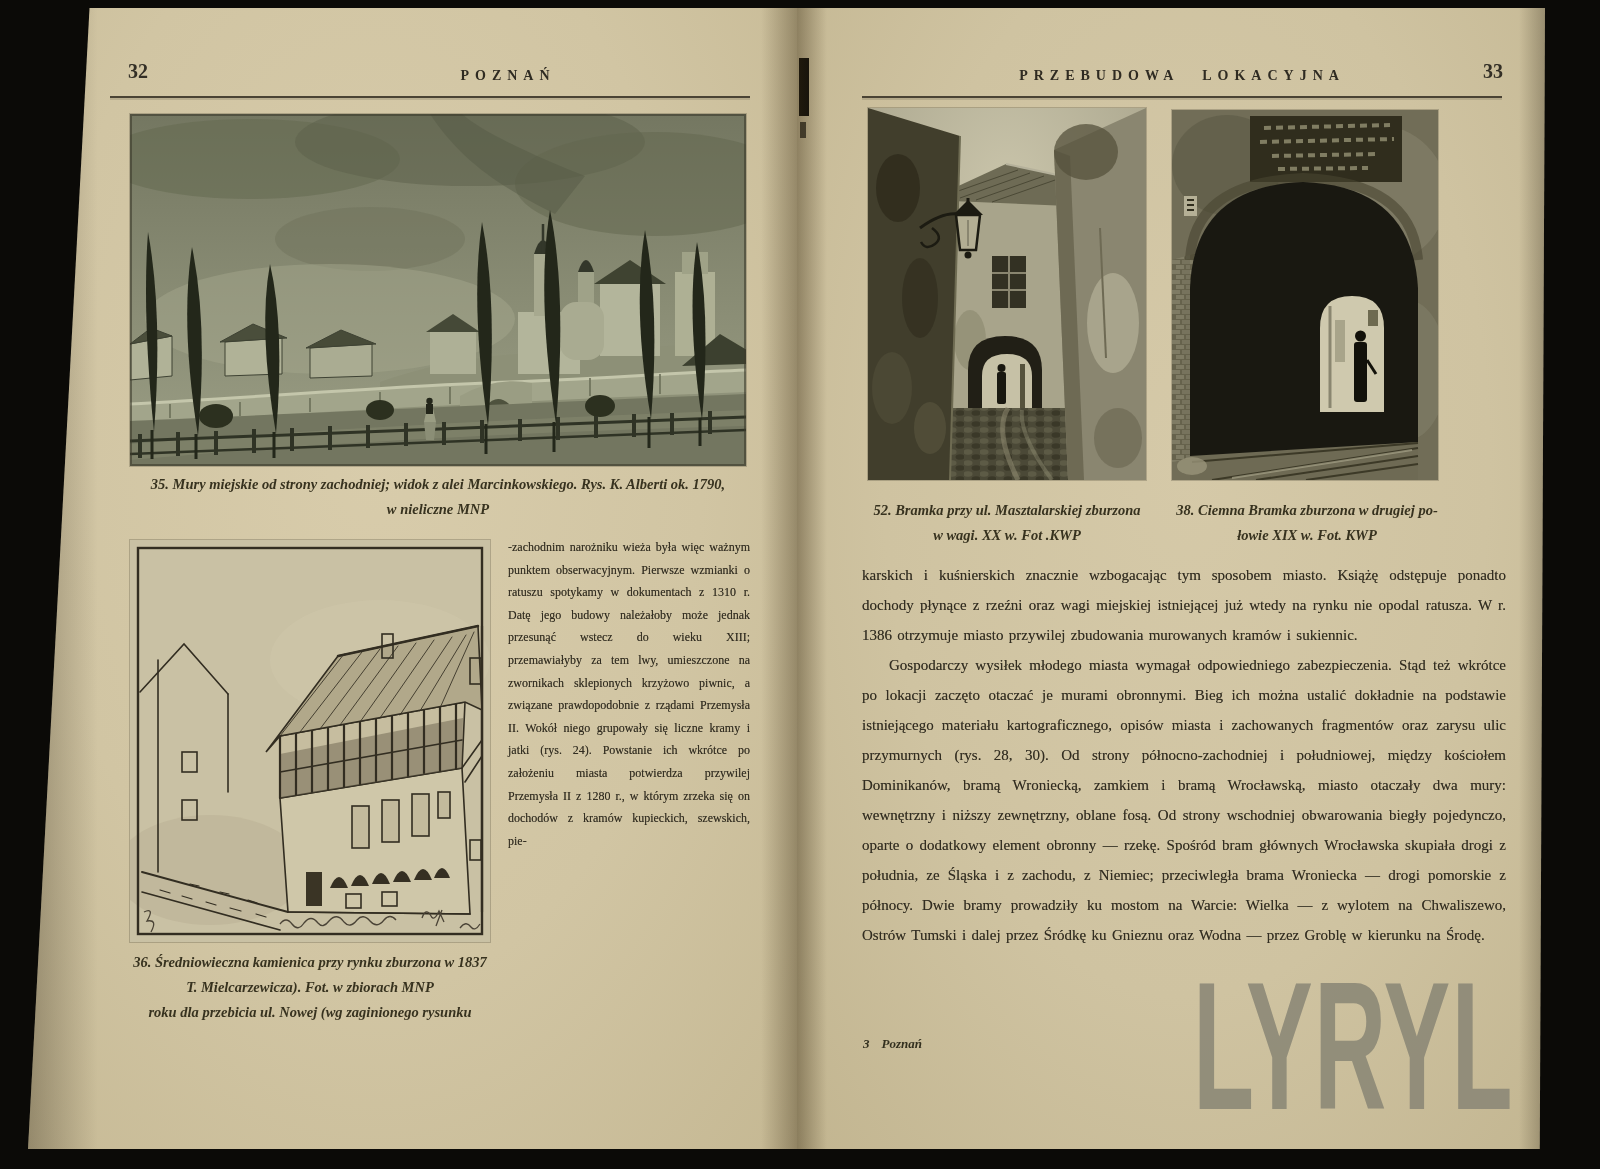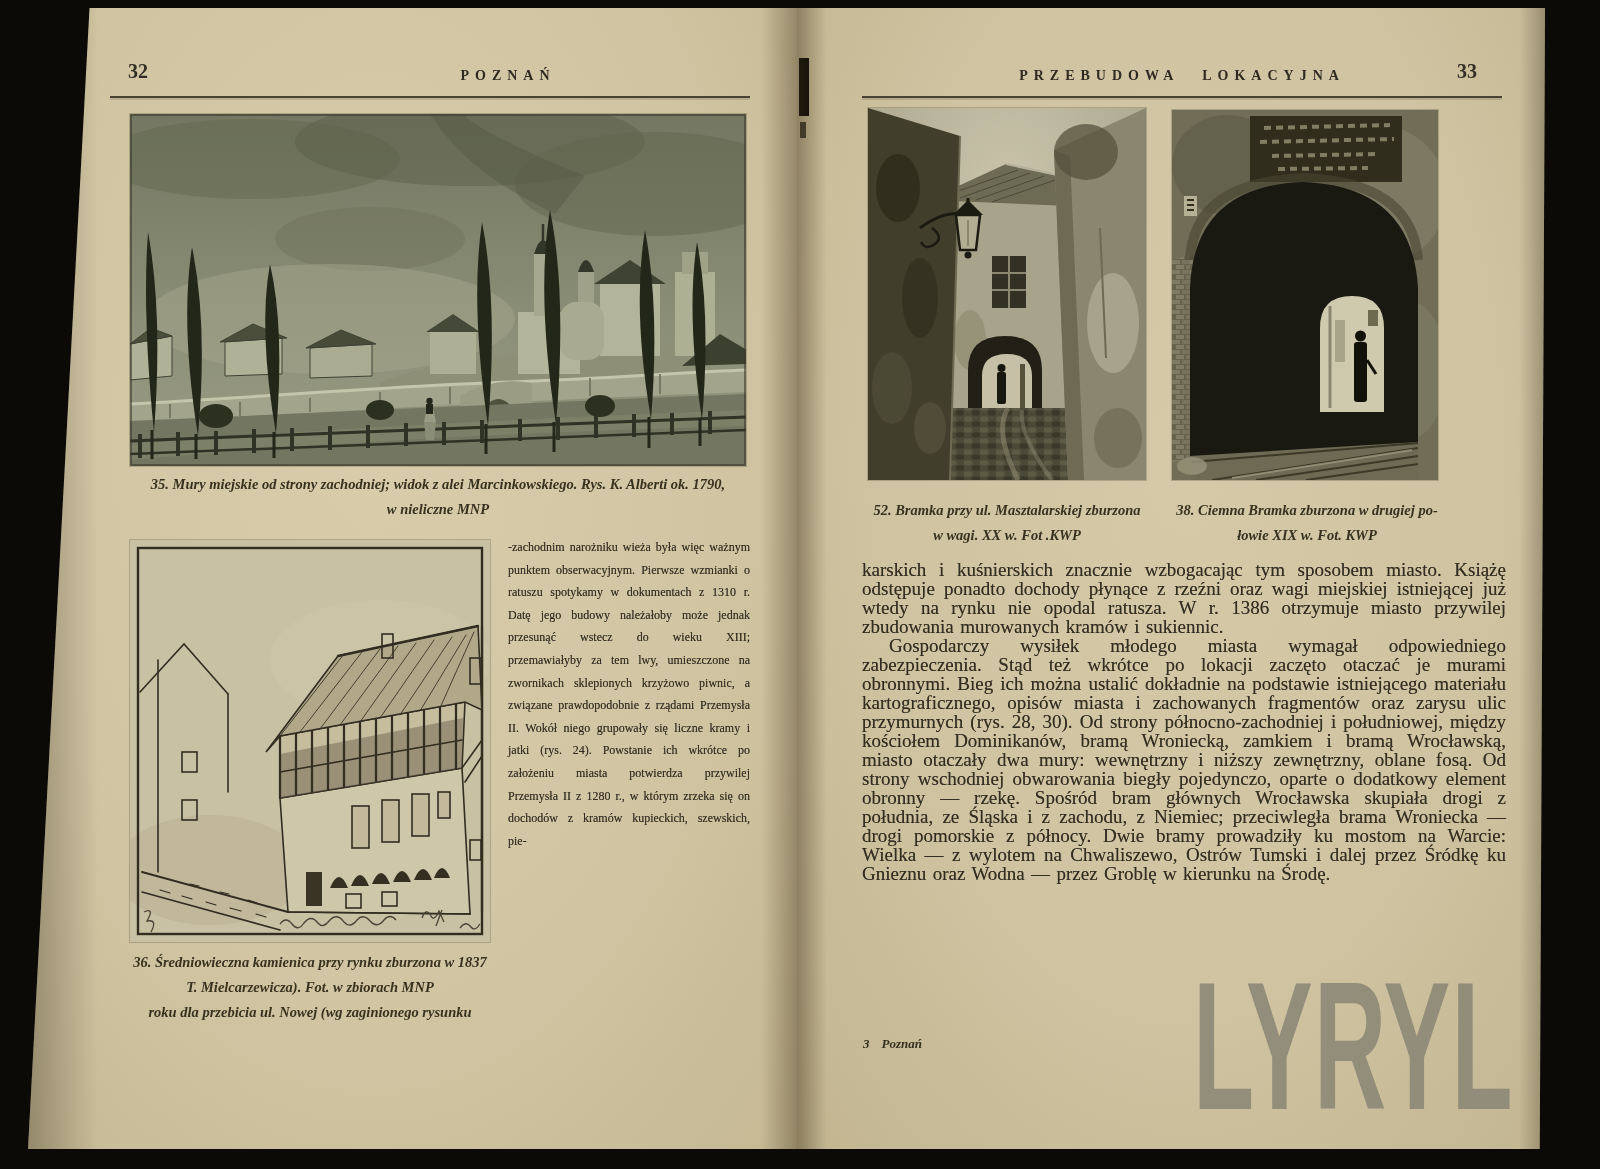--- a/index.html
+++ b/index.html
@@ -24,21 +24,21 @@
   .abs{position:absolute;}
   .pagenum{font-size:20px;font-weight:bold;color:#332f26;}
   .running-head{font-size:14px;font-weight:bold;letter-spacing:6px;word-spacing:14px;
     color:#2f2b22;text-align:center;}
   .rule{height:2px;background:#4a4334;box-shadow:0 2px 0 rgba(74,67,52,.18);}
   .caption{font-style:italic;font-weight:bold;font-size:14.5px;line-height:25px;
     color:#37321f;text-align:center;}
   .cap-line{white-space:nowrap;}
   .coltext{font-size:12px;line-height:22.6px;text-align:justify;color:#322d21;
     word-spacing:2px;text-shadow:0 0 .4px rgba(50,45,33,.55);}
-  .bodycopy{font-size:19px;line-height:19px;text-align:justify;color:#322d21;
+  .bodycopy{font-size:15px;line-height:30px;text-align:justify;color:#322d21;
     word-spacing:1.6px;text-shadow:0 0 .4px rgba(50,45,33,.55);}
   .bodycopy p{margin:0;}
   .bodycopy p.indent{text-indent:27px;}
   .sig{font-size:13px;font-weight:bold;color:#33301f;font-style:italic;}
   .sig .sig-word{margin-left:12px;}
   .figure{box-shadow:0 0 0 1px rgba(60,55,40,.25);}
   .figure svg{display:block;}
   .watermark{font-family:"Liberation Sans","DejaVu Sans",sans-serif;font-weight:bold;
     font-size:182px;line-height:140px;letter-spacing:2px;color:#8e8a78;opacity:.92;
     transform:scaleX(.55);transform-origin:left top;white-space:nowrap;}
@@ -273,21 +273,21 @@
   </div>
 
   <div class="page page-right">
 
     <div class="abs gutter-mark" style="left:2px;top:50px;width:10px;height:58px;"></div>
     <div class="abs gutter-mark" style="left:3px;top:114px;width:6px;height:16px;opacity:.7;"></div>
 
     <div class="abs watermark" style="left:396px;top:968px;">LYRYL</div>
 
     <div class="abs running-head" style="left:65px;top:60px;width:640px;">PRZEBUDOWA LOKACYJNA</div>
-    <div class="abs pagenum" style="left:660px;top:52px;">33</div>
+    <div class="abs pagenum" style="left:686px;top:52px;">33</div>
     <div class="abs rule" style="left:65px;top:88px;width:640px;"></div>
 
     <div class="abs figure" style="left:71px;top:100px;width:278px;height:372px;">
       <svg width="278" height="372" viewBox="0 0 278 372">
         <defs>
           <radialGradient id="sky37" cx=".5" cy=".22" r=".85">
             <stop offset="0" stop-color="#c9c4aa"></stop>
               <stop offset="1" stop-color="#a19d85"></stop>
           </radialGradient>
           <pattern id="cob" width="16" height="11" patternUnits="userSpaceOnUse">

